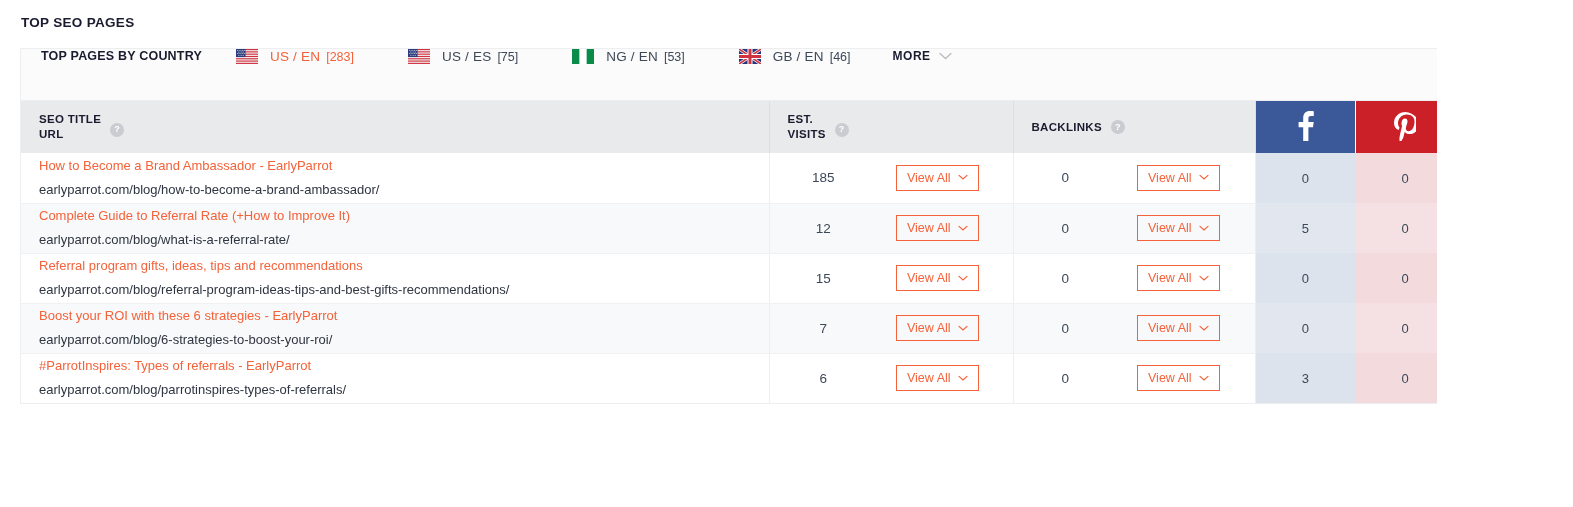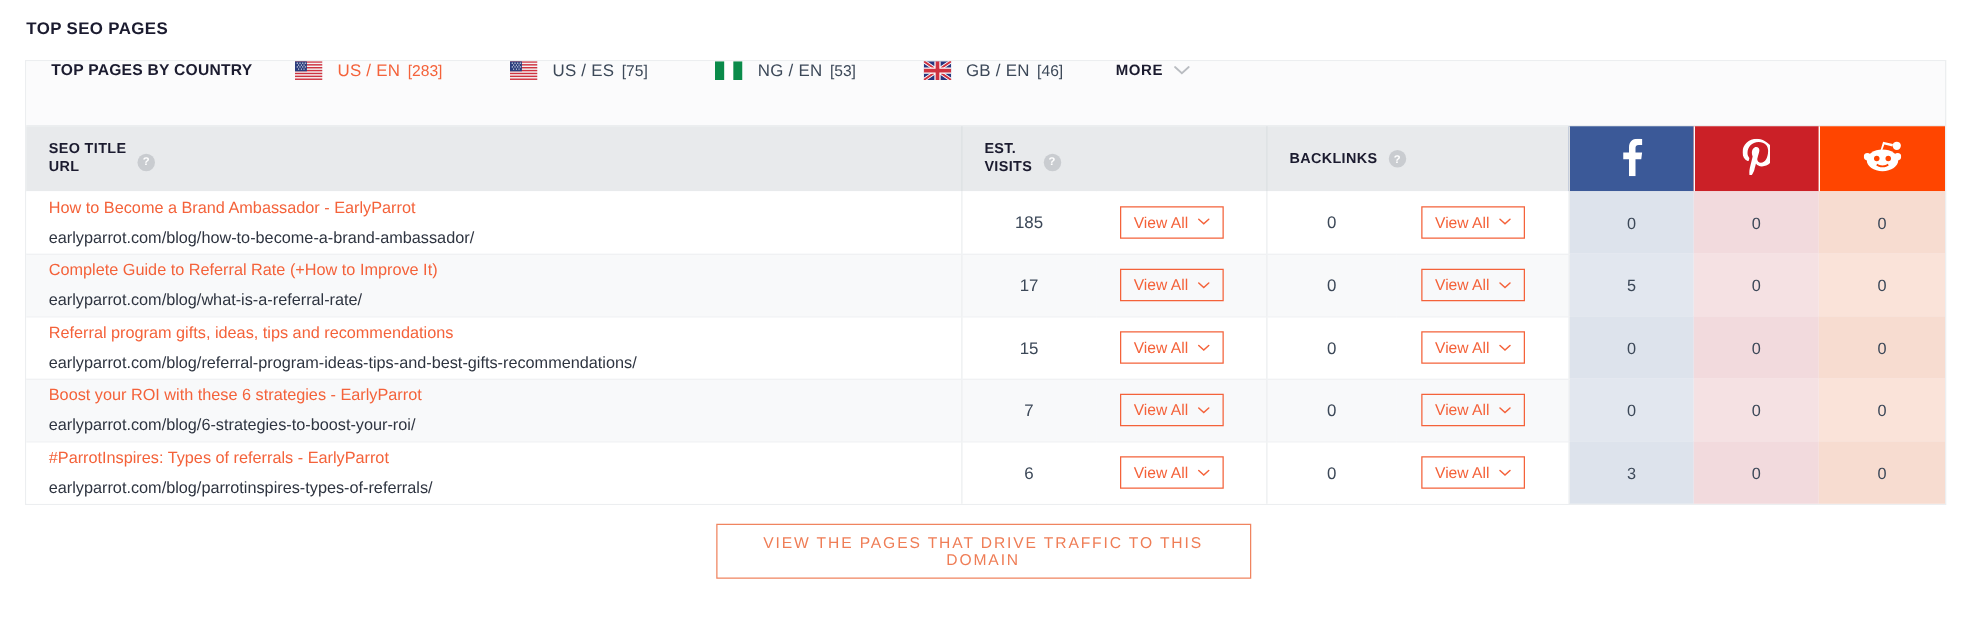--- a/index.html
+++ b/index.html
@@ -3,21 +3,21 @@
 <meta charset="utf-8">
 <style>
   * { box-sizing: border-box; }
   html, body {
     margin: 0; padding: 0;
     width: 1573px; height: 507px;
     background: #ffffff;
     font-family: "Liberation Sans", sans-serif;
     -webkit-font-smoothing: antialiased;
   }
-  .page { position: relative; width: 1573px; height: 507px; background: #fff; overflow: hidden; }
+  .page { position: relative; width: 1437px; height: 507px; background: #fff; overflow: hidden; }
 
   
   .section-title {
     position: absolute; left: 21px; top: 15px;
     font-size: 13.5px; font-weight: bold; letter-spacing: .3px;
     color: #1b1b2f;
   }
 
   
   .card {
@@ -338,21 +338,21 @@
           <td class="c-social fb">0</td>
           <td class="c-social pin">0</td>
           <td class="c-social rd">0</td>
         </tr>
 
         <tr>
           <td class="c-title">
             <span class="title-link">Complete Guide to Referral Rate (+How to Improve It)</span>
             <span class="url-text">earlyparrot.com/blog/what-is-a-referral-rate/</span>
           </td>
-          <td class="c-num">17</td>
+          <td class="c-num">12</td>
           <td class="c-btn">
             <button class="view-all">
               <span>View All</span>
               <svg class="vchev" width="10" height="7" viewBox="0 0 10 7">
                   <path d="M1 1.4 L5 5 L9 1.4" fill="none" stroke="#f4623a" stroke-width="1.2" stroke-linecap="round"></path>
                 </svg>
             </button>
           </td>
           <td class="c-num">0</td>
           <td class="c-btn">
@@ -449,17 +449,14 @@
           </td>
           <td class="c-social fb">3</td>
           <td class="c-social pin">0</td>
           <td class="c-social rd">0</td>
         </tr>
 
       </tbody>
     </table>
   </div>
 
-  <div class="cta-wrap">
-    <button class="cta">VIEW THE PAGES THAT DRIVE TRAFFIC TO THIS DOMAIN</button>
-  </div>
 
 </div>
 
 </body></html>

